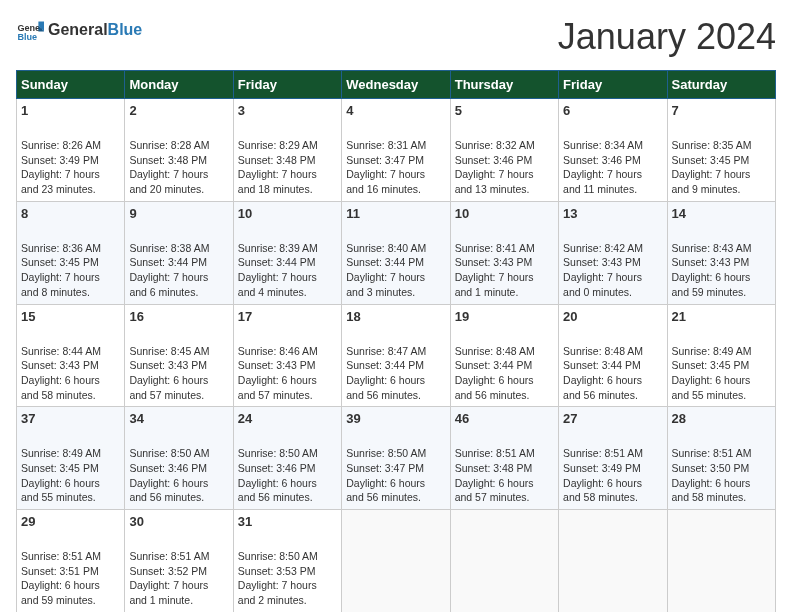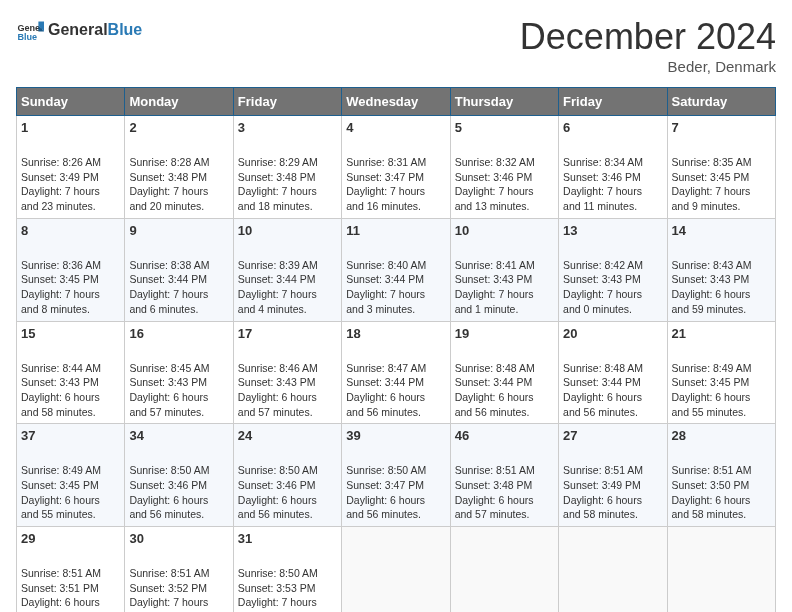--- a/index.html
+++ b/index.html
@@ -27,21 +27,21 @@
     }
     .title-block { text-align: right; }
     .month-year { font-size: 36px; font-weight: normal; color: #333; }
     .location { font-size: 15px; color: #555; }
     .calendar {
       width: 100%;
       border-collapse: collapse;
       font-size: 11px;
     }
     .calendar thead th {
-      background: #737373;
+      background: #14532d;
       color: #fff;
       padding: 6px 4px;
       text-align: left;
       font-size: 13px;
       font-weight: bold;
       border: 1px solid #1e5f8e;
     }
     .calendar tbody td {
       vertical-align: top;
       border: 1px solid #ccc;
@@ -80,22 +80,21 @@
       <polygon points="32,14 40,22 32,22" fill="#1a5a8a"></polygon>
     </svg>
     <div>
       <div style="display:flex; align-items:baseline; gap:0;">
         <span style="font-size:16px;font-weight:bold;color:#333;">General</span>
         <span style="font-size:16px;font-weight:bold;color:#2a7ab5;">Blue</span>
       </div>
     </div>
   </div>
   <div class="title-block">
-    <div class="month-year">December 2024</div>
-    <div class="location">Beder, Denmark</div>
+    <div class="month-year">January 2024</div>
   </div>
 </div>
 
 <table class="calendar">
   <thead>
     <tr id="weekday-header">
         <th>Sunday</th>
         <th>Monday</th>
         <th>Friday</th>
         <th>Wednesday</th>

